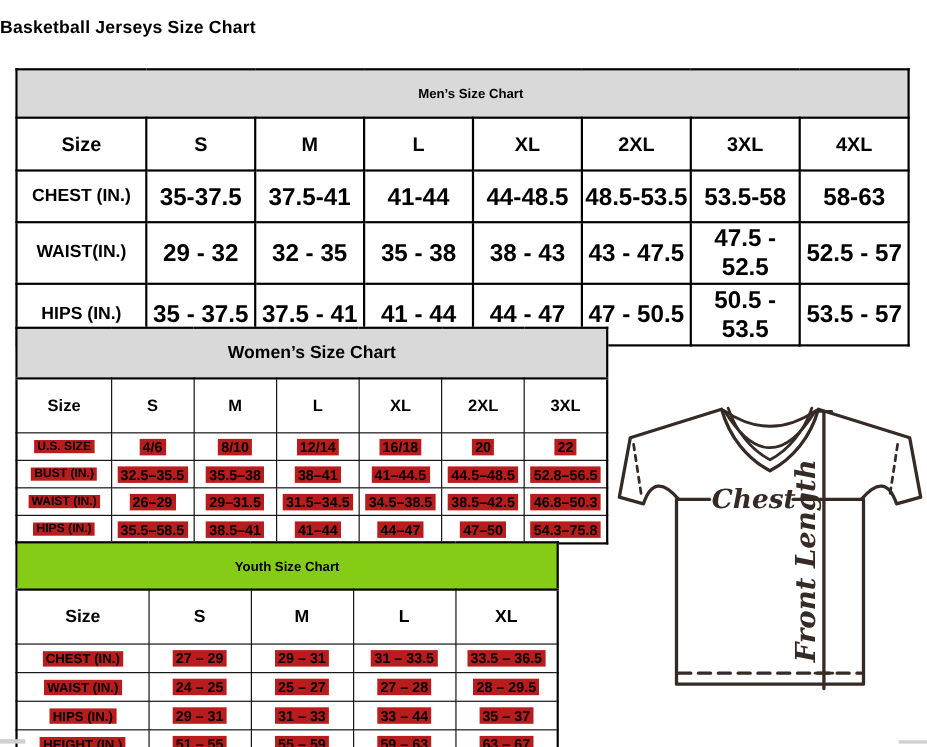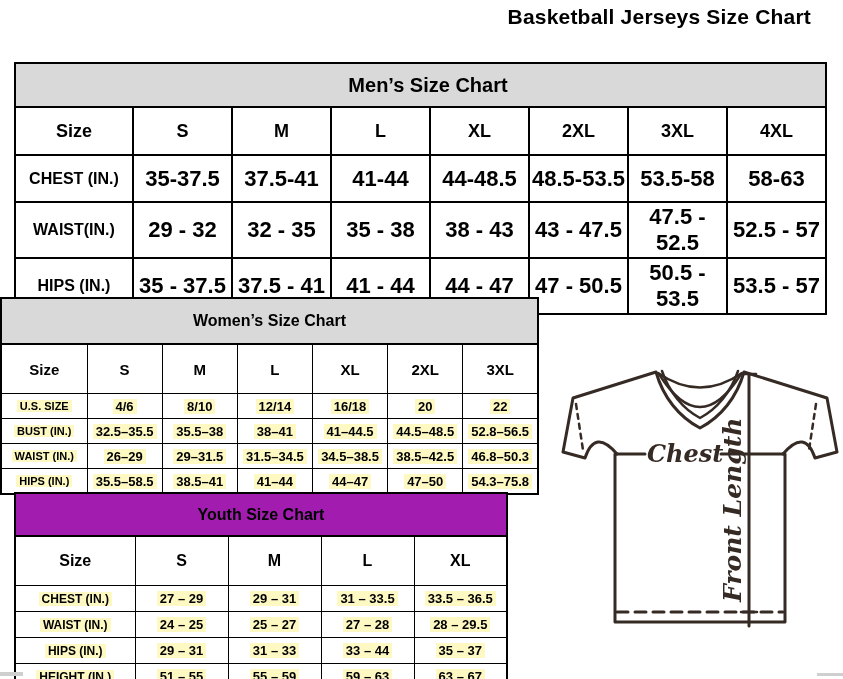--- a/index.html
+++ b/index.html
@@ -1,51 +1,51 @@
 <!DOCTYPE html>
 <html><head>
 <meta charset="utf-8">
 <style>
   html,body { margin:0; padding:0; background:#ffffff; }
   .canvas {
     position:relative; width:843px; height:679px; background:#ffffff;
     font-family:"Liberation Sans", sans-serif; color:#000; overflow:hidden;
   }
   .page-title {
-    position:absolute; top:5px; left:0; width:811px; text-align:right;
-    font-size:21px; font-weight:bold; letter-spacing:0.2px;
+    position:absolute; top:17px; left:0; width:811px; text-align:left;
+    font-size:16px; font-weight:bold; letter-spacing:0.2px;
   }
   table { border-collapse:collapse; table-layout:fixed; position:absolute; background:#fff; }
   td { text-align:center; vertical-align:middle; overflow:hidden; }
 
   
   #mens { left:14px; top:62px; width:813px; }
   #mens td { border:2px solid #000; }
-  #mens .ttl td { height:40px; font-size:20px; font-weight:bold; background:#d9d9d9;padding-left:16px; }
+  #mens .ttl td { height:40px; font-size:12px; font-weight:bold; background:#d9d9d9;padding-left:16px; }
   #mens .hdr td { height:44px; font-size:18px; font-weight:bold; }
   #mens .row td { height:43px; font-size:22px; font-weight:bold; }
   #mens .row td.lbl { font-size:16px; }
 
   
-  #womens { left:0; top:297px; width:539px; border:2px solid #000; }
+  #womens { left:14px; top:297px; width:539px; border:2px solid #000; }
   #womens td { border:1px solid #000; }
   #womens .ttl td { height:42px; font-size:16px; font-weight:bold; background:#d9d9d9; border-bottom:2px solid #000; }
   #womens .hdr td { height:46px; font-size:15px; font-weight:bold; }
   #womens .row td { height:22px; font-size:13px; font-weight:bold; }
   #womens .row td.lbl { font-size:11px; }
 
   
   #youth { left:14px; top:492px; width:494px; border:2px solid #000; }
   #youth td { border:1px solid #000; }
-  #youth .ttl td { height:39px; font-size:16px; font-weight:bold; background:#a21caf; border-bottom:2px solid #000; }
+  #youth .ttl td { height:39px; font-size:12px; font-weight:bold; background:#84cc16; border-bottom:2px solid #000; }
   #youth .hdr td { height:46px; font-size:16px; font-weight:bold; }
   #youth .row td { height:23px; font-size:13px; font-weight:bold; }
   #youth .row td.lbl { font-size:12px; }
 
-  .hl { background:#fef9c3; padding:0 3px; white-space:nowrap; }
+  .hl { background:#b91c1c; padding:0 3px; white-space:nowrap; }
 
   
   .jersey { position:absolute; left:551px; top:362px; width:290px; height:292px; }
   .jersey text {
     font-family:"DejaVu Serif", serif; font-style:italic; font-weight:bold;
     fill:#352a24;
   }
 
   
   .sb { position:absolute; background:#cfcfcf; }

